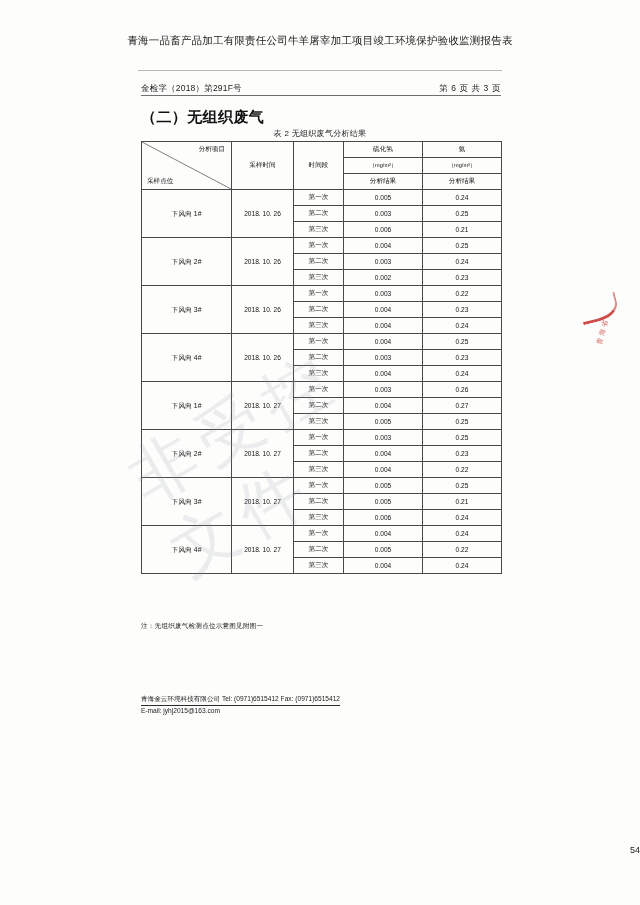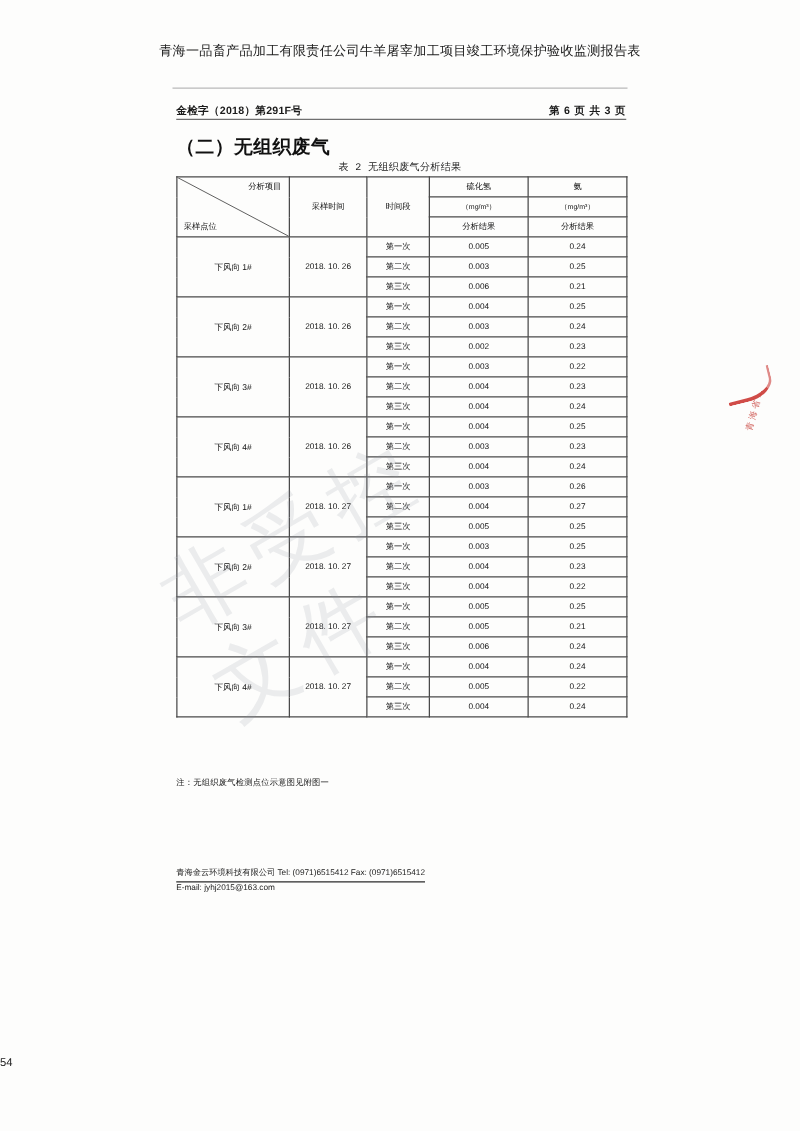--- a/index.html
+++ b/index.html
@@ -51,21 +51,20 @@
   .code-row {
     position: absolute;
     left: 141px;
     top: 83px;
     width: 360px;
     display: flex;
     justify-content: space-between;
     align-items: flex-start;
     font-size: 8.5px;
     color: #1b1b1b;
-    font-weight: bold;
   }
   .code-row .code-left { letter-spacing: 0.2px; }
   .code-row .code-right { letter-spacing: 0.6px; }
 
   .code-underline {
     position: absolute;
     left: 141px;
     top: 95px;
     width: 360px;
     height: 0;
@@ -84,21 +83,20 @@
 
   .table-caption {
     position: absolute;
     left: 0;
     top: 128px;
     width: 640px;
     text-align: center;
     font-size: 8px;
     color: #1b1b1b;
     letter-spacing: 0.3px;
-    font-family: Liberation Mono, monospace;
   }
 
   
   .tbl-wrap {
     position: absolute;
     left: 141px;
     top: 141px;
     width: 360px;
   }
   table.data {
@@ -165,21 +163,21 @@
   .footer .line1 {
     border-bottom: 1px solid #2b2b2b;
     display: inline-block;
     padding-bottom: 0.5px;
   }
   .page-number {
     position: absolute;
     left: 0;
     top: 845px;
     width: 640px;
-    text-align: left;
+    text-align: right;
     font-size: 9px;
     color: #222;
   }
 
   
   .watermark {
     position: absolute;
     left: 150px;
     top: 360px;
     width: 300px;

